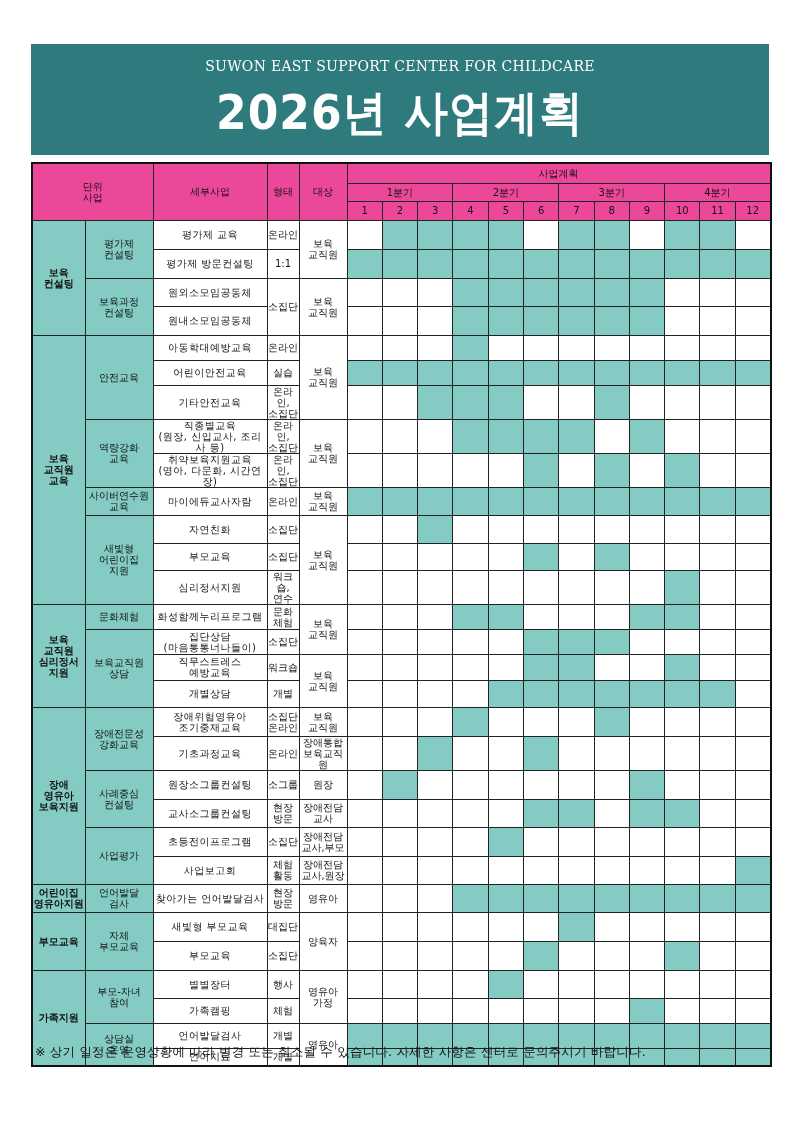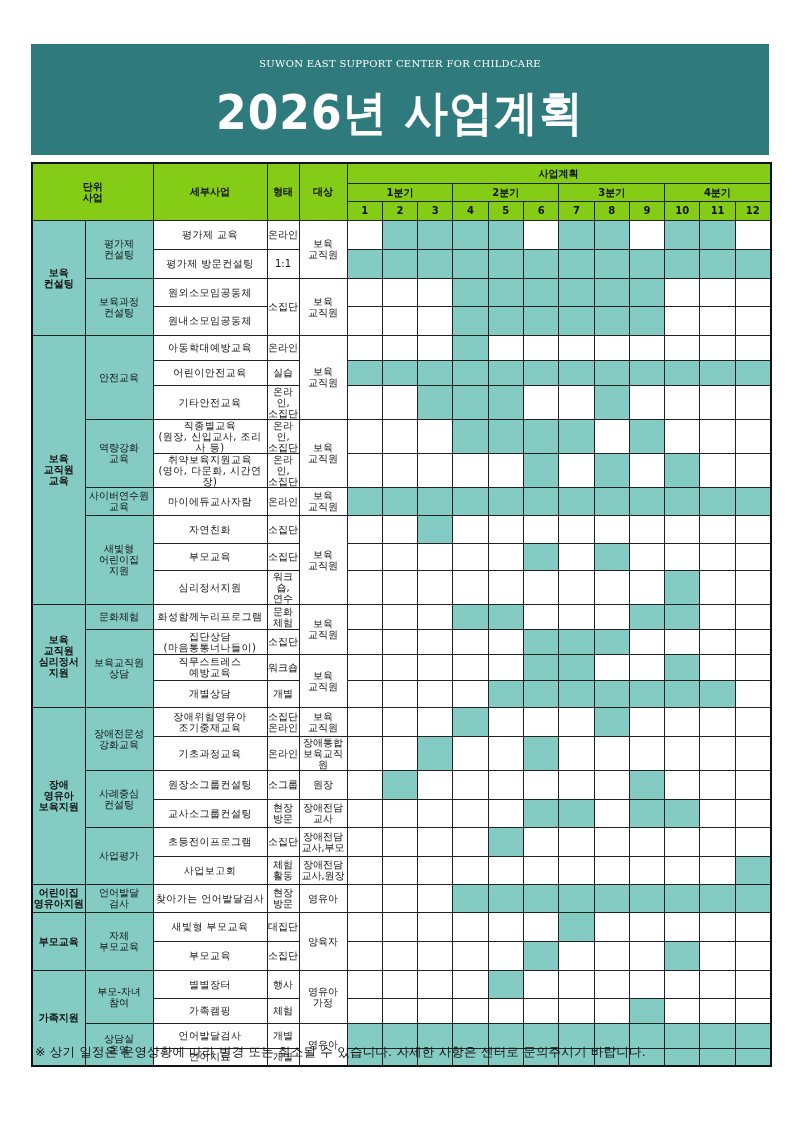--- a/index.html
+++ b/index.html
@@ -1,22 +1,22 @@
 <!DOCTYPE html>
 <html><head>
 <meta charset="utf-8">
 <style>
   html,body{margin:0;padding:0;background:#fff;}
   body{width:800px;height:1132px;position:relative;font-family:"DejaVu Sans",sans-serif;color:#111;overflow:hidden;}
   .banner{position:absolute;left:31px;top:44px;width:738px;height:111px;background:#2e7a7d;color:#fff;text-align:center;}
-  .banner .sub{position:absolute;top:14px;left:0;right:0;font-family:"DejaVu Serif",serif;font-size:10px;letter-spacing:0.3px;}
+  .banner .sub{position:absolute;top:14px;left:0;right:0;font-family:"DejaVu Serif",serif;font-size:14px;letter-spacing:0.3px;}
   .banner .title{position:absolute;top:40px;left:0;right:0;font-family:"DejaVu Sans",sans-serif;font-weight:bold;font-size:44px;letter-spacing:1px;transform:scaleY(1.08);}
   table.plan{position:absolute;left:31px;top:162px;width:739px;border-collapse:collapse;table-layout:fixed;border:2px solid #111;}
   table.plan td, table.plan th{border:1px solid #222;padding:0;text-align:center;vertical-align:middle;font-size:10px;line-height:11px;overflow:hidden;}
-  table.plan th{background:#84cc16;font-weight:bold;}
+  table.plan th{background:#ec4899;font-weight:normal;}
   th.big{font-size:11px;}
   th.mh{font-size:8px;}
   th.qh{font-size:8px;}
   td.u1, td.u2{background:#84cbc3;font-size:10px;}
   td.u1{font-weight:bold;}
   td.det{font-size:10px;letter-spacing:0.5px;}
   td.typ{font-size:9px;line-height:10px;}
   td.tgt{font-size:9.5px;line-height:10px;}
   td.m{background:#fff;}
   td.m.on{background:#84cbc3;}

